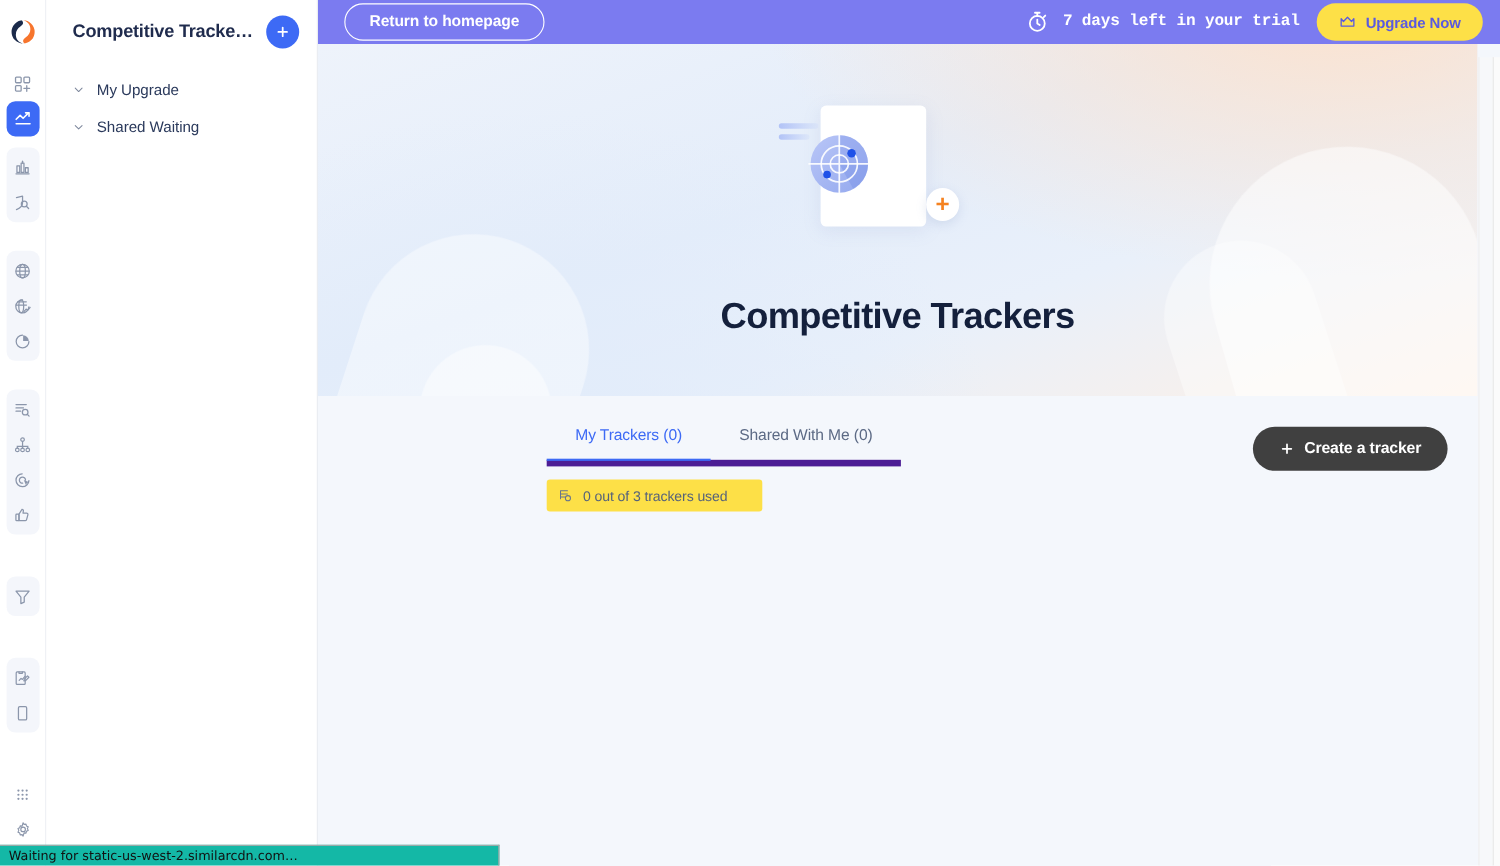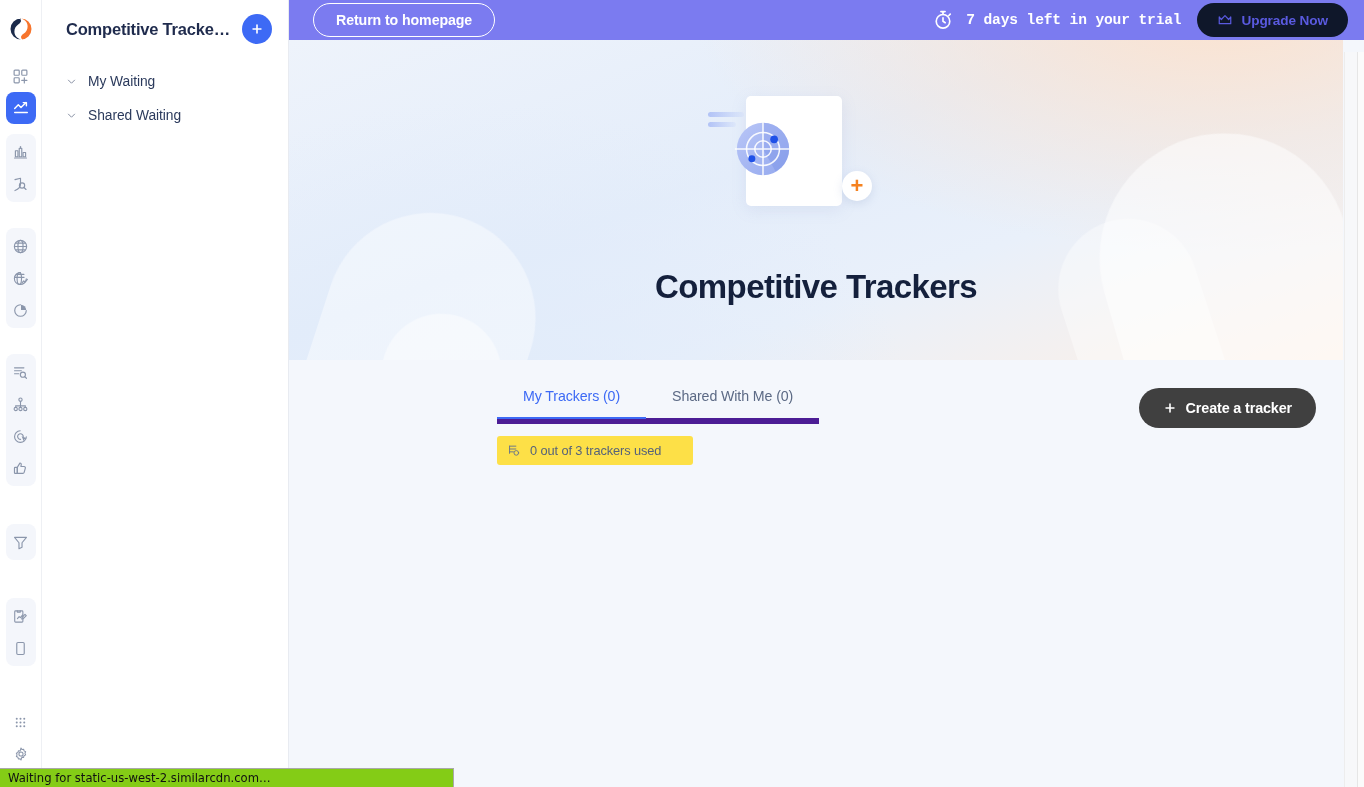--- a/index.html
+++ b/index.html
@@ -109,21 +109,21 @@
     font-family: "Liberation Sans", sans-serif;
   }
   .topbar-right {
     margin-left: auto;
     display: flex; align-items: center; gap: 16px;
   }
   .trial { display: flex; align-items: center; gap: 12px; font-family: Liberation Mono, monospace; }
   .trial-icon { color: #ffffff; display: flex; }
   .trial-text { color: #ffffff; font-size: 14.6px; font-weight: 700; letter-spacing: -0.15px; }
   .btn-upgrade {
-    background: #0f172a; border: none;
+    background: #fde047; border: none;
     color: #5a5ae0;
     font-size: 13.6px; font-weight: 700;
     border-radius: 20px;
     padding: 9px 20px;
     display: flex; align-items: center; gap: 8px;
     cursor: pointer;
     letter-spacing: -0.1px;
     font-family: "Liberation Sans", sans-serif;
   }
   .btn-upgrade .crown { display: flex; color: #5a5ae0; }
@@ -261,21 +261,21 @@
   .scroll-strip:after {
     content: ""; position: absolute; right: 0; top: 0;
     width: 6px; height: 100%;
     background: #fbfbfb; border-left: 1px solid #e6e6e6;
   }
 
   
   .statusbar {
     position: absolute; left: 0; bottom: 0;
     height: 19px;
-    background: #84cc16;
+    background: #14b8a6;
     border: 1px solid #a9a9a9;
     border-left: none; border-bottom: none;
     display: flex; align-items: center;
     padding: 0 8px;
     z-index: 50;
     min-width: 454px;
   }
   .statusbar .st-text {
     font-size: 11.6px; color: #111111;
     font-family: "DejaVu Sans", sans-serif;
@@ -459,21 +459,21 @@
       </button>
     </div>
 
     <div class="sb-tree">
       <div class="sb-row">
         <span class="chev">
           <svg width="11" height="11" viewBox="0 0 16 16" fill="none" stroke="currentColor" stroke-width="1.35" stroke-linecap="round" stroke-linejoin="round">
               <path d="M3.5 6l4.5 4.5L12.5 6"></path>
             </svg>
         </span>
-        <span class="lbl">My Waiting</span>
+        <span class="lbl">My Upgrade</span>
       </div>
       <div class="sb-row">
         <span class="chev">
           <svg width="11" height="11" viewBox="0 0 16 16" fill="none" stroke="currentColor" stroke-width="1.35" stroke-linecap="round" stroke-linejoin="round">
               <path d="M3.5 6l4.5 4.5L12.5 6"></path>
             </svg>
         </span>
         <span class="lbl">Shared Waiting</span>
       </div>
     </div>

